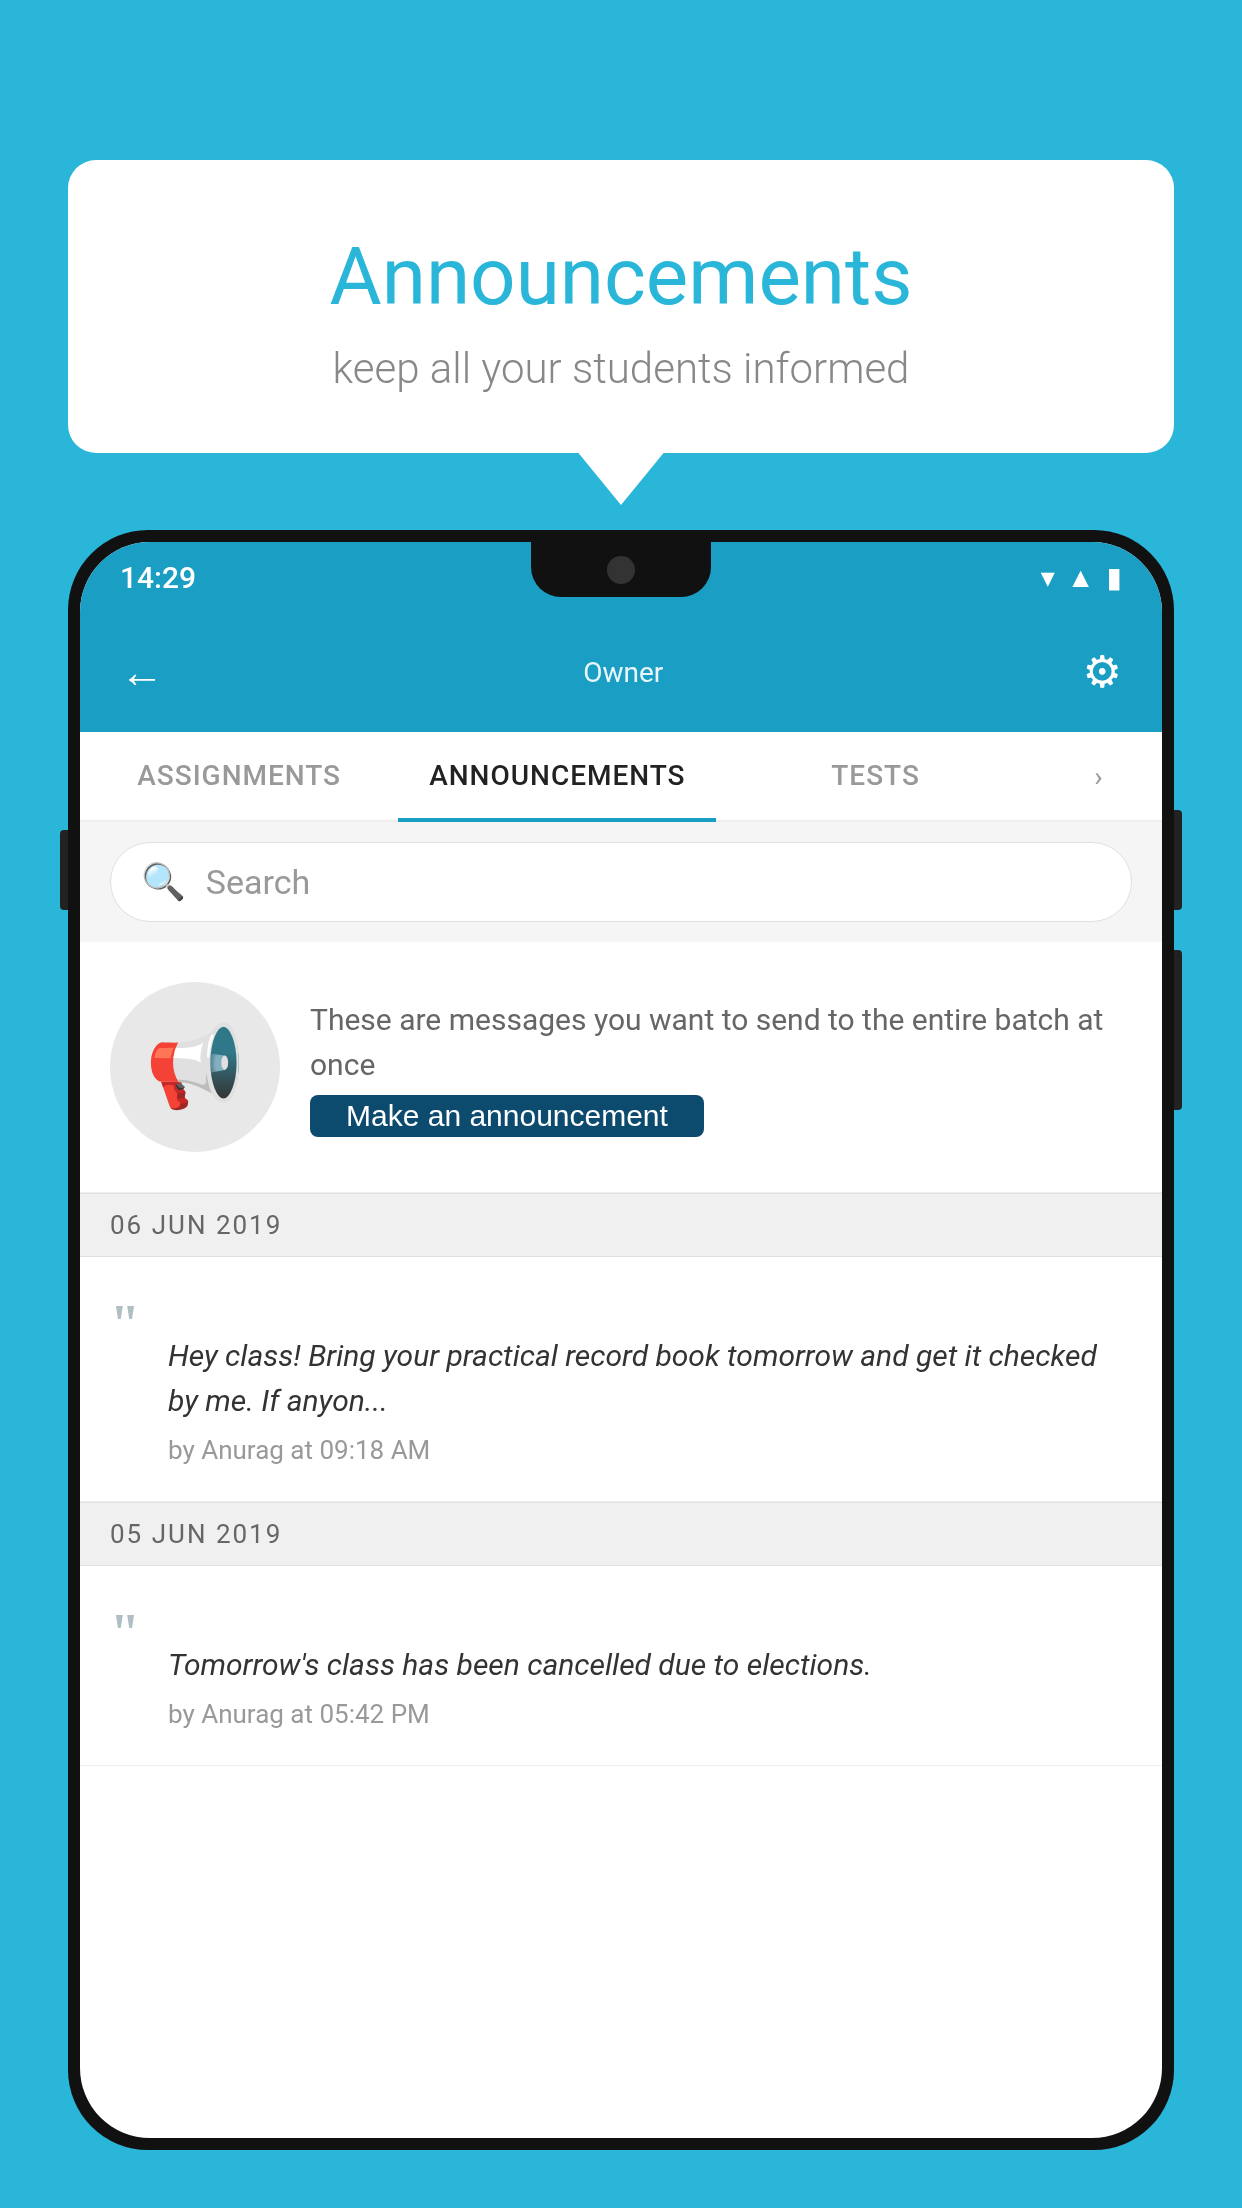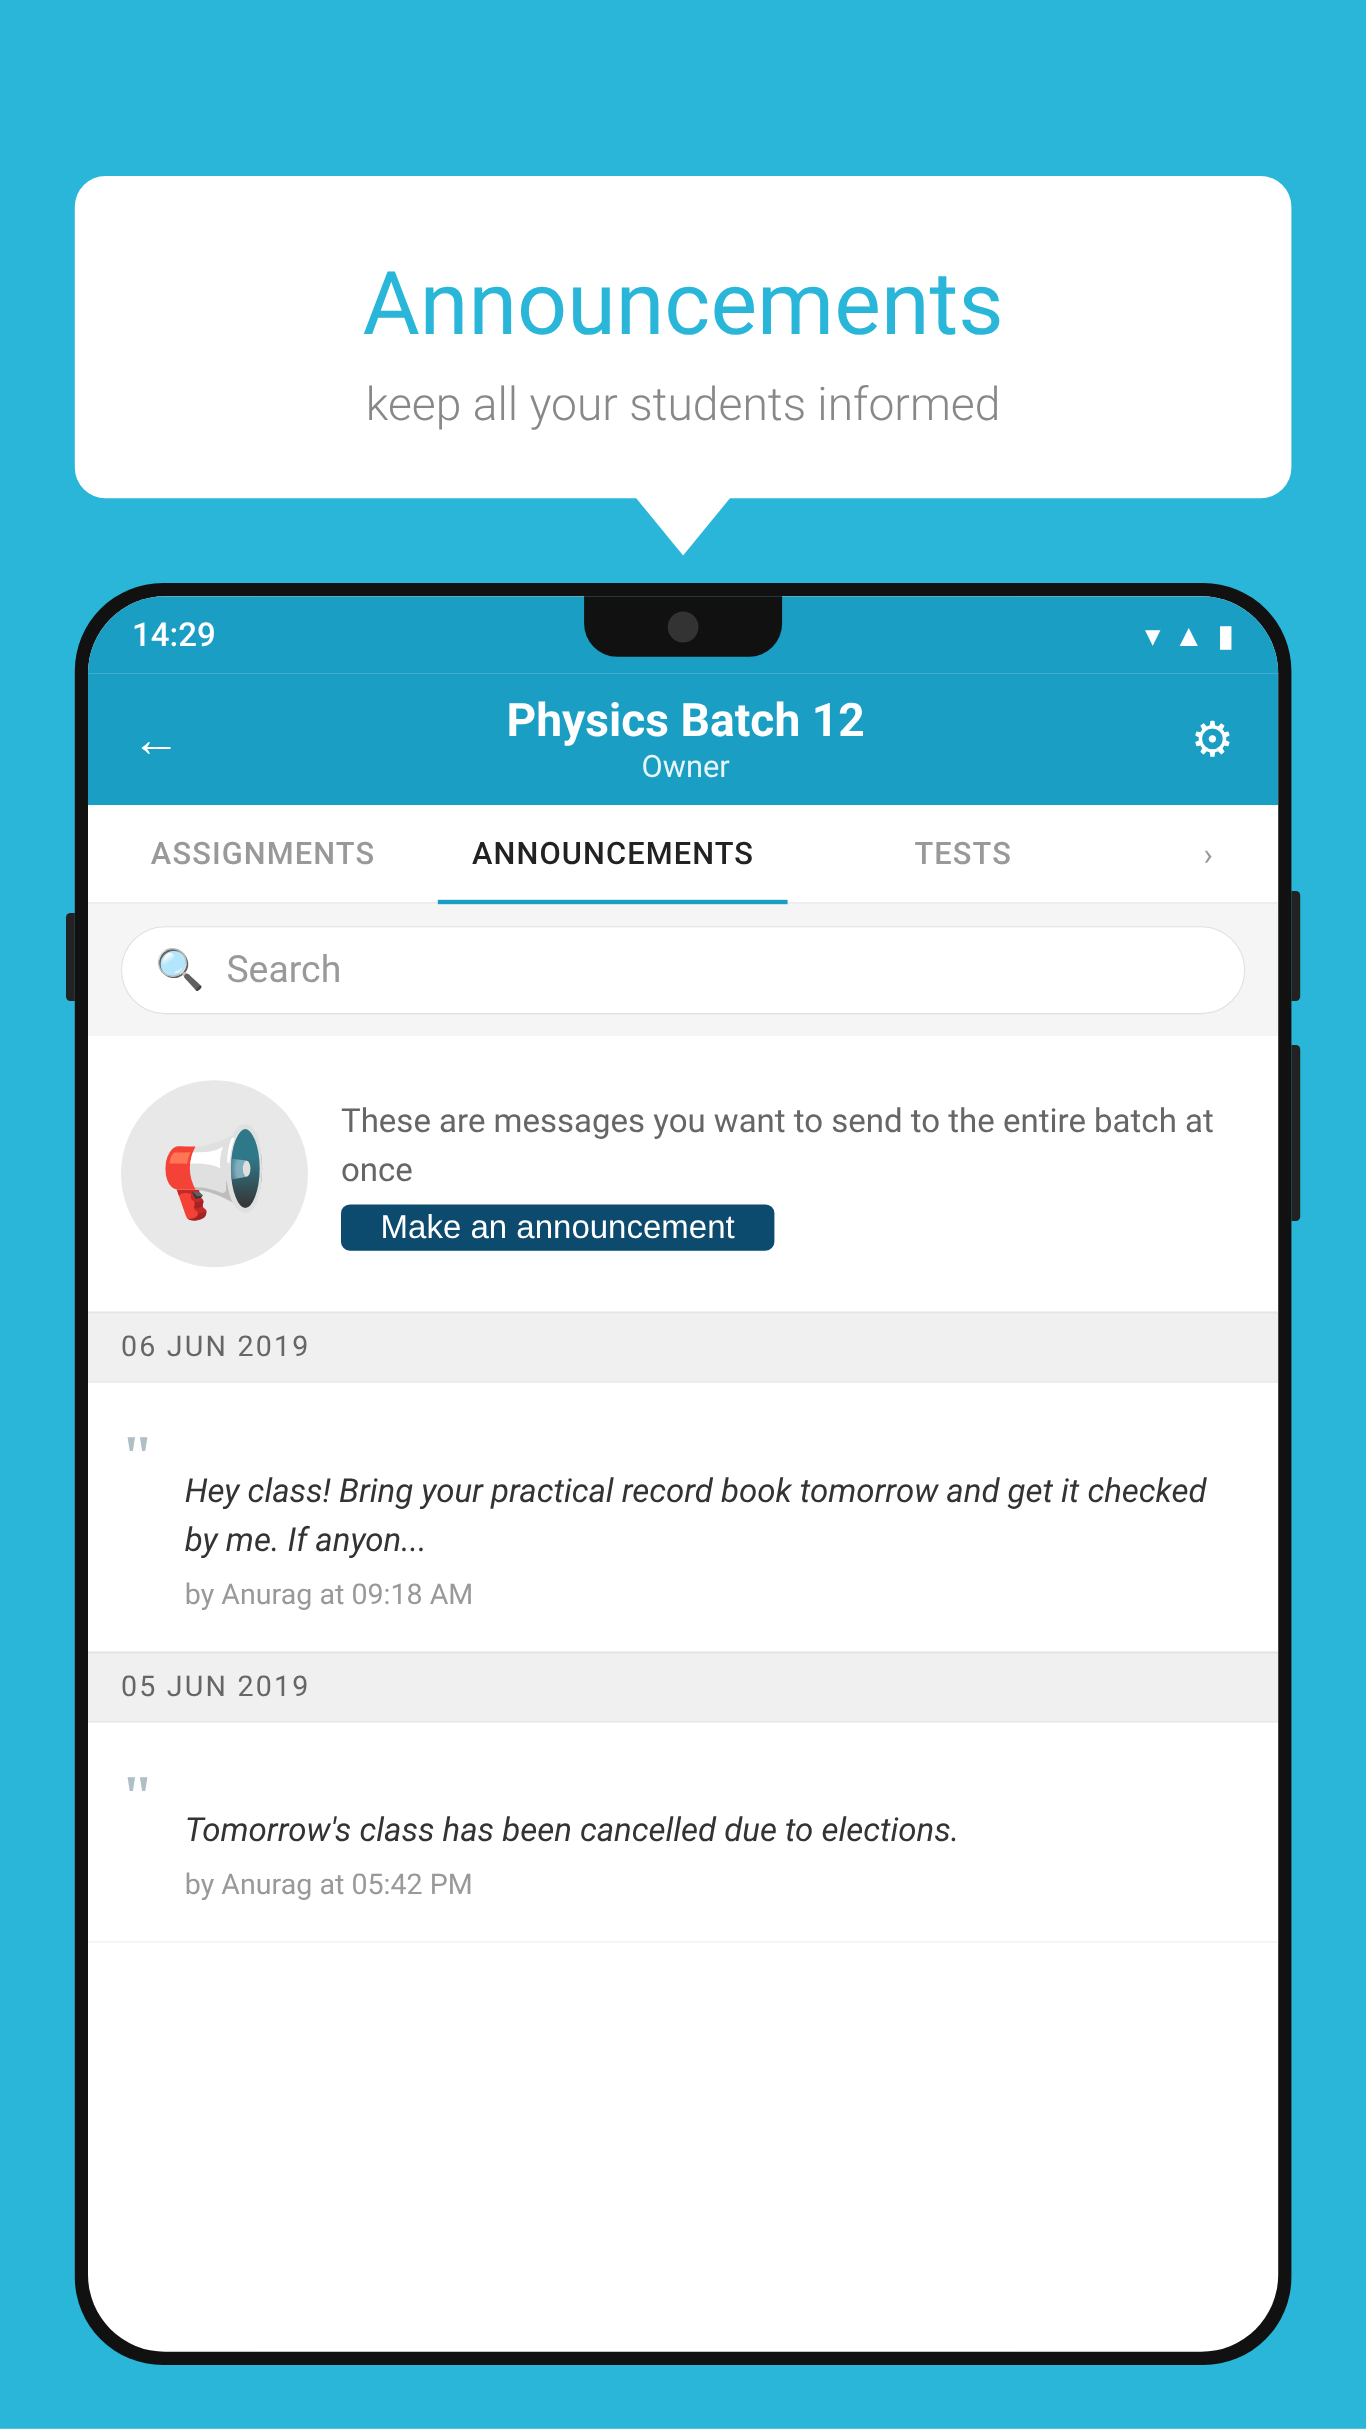--- a/index.html
+++ b/index.html
@@ -388,21 +388,20 @@
         <div class="status-icons">
           <span class="status-icon">▾</span>
           <span class="status-icon">▲</span>
           <span class="status-icon">▮</span>
         </div>
       </div>
 
       <div class="app-header">
         <span class="back-arrow">←</span>
         <div class="header-center">
-          <div class="header-title">Physics Batch 12</div>
           <div class="header-subtitle">Owner</div>
         </div>
         <span class="gear-icon">⚙</span>
       </div>
 
       <div class="tabs-container">
         <div class="tab">
           <span>ASSIGNMENTS</span>
         </div>
         <div class="tab active">

